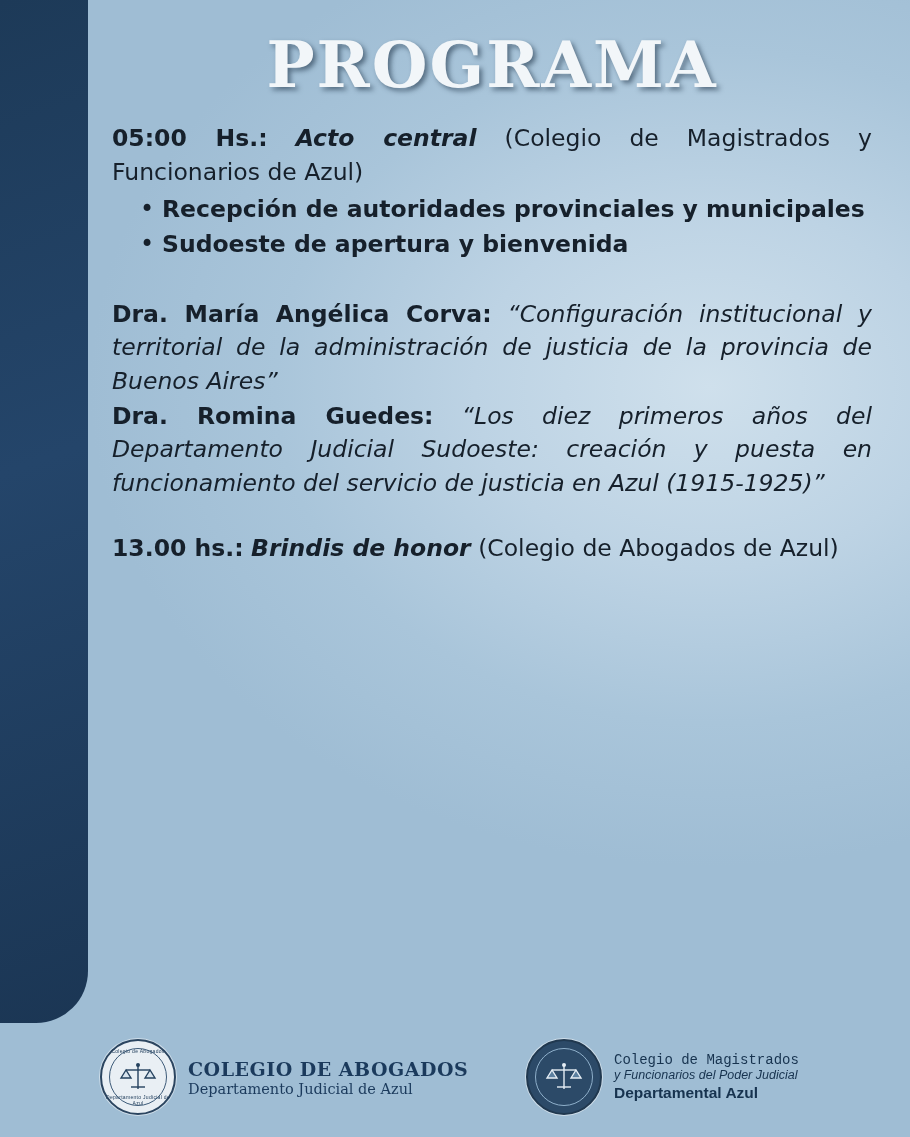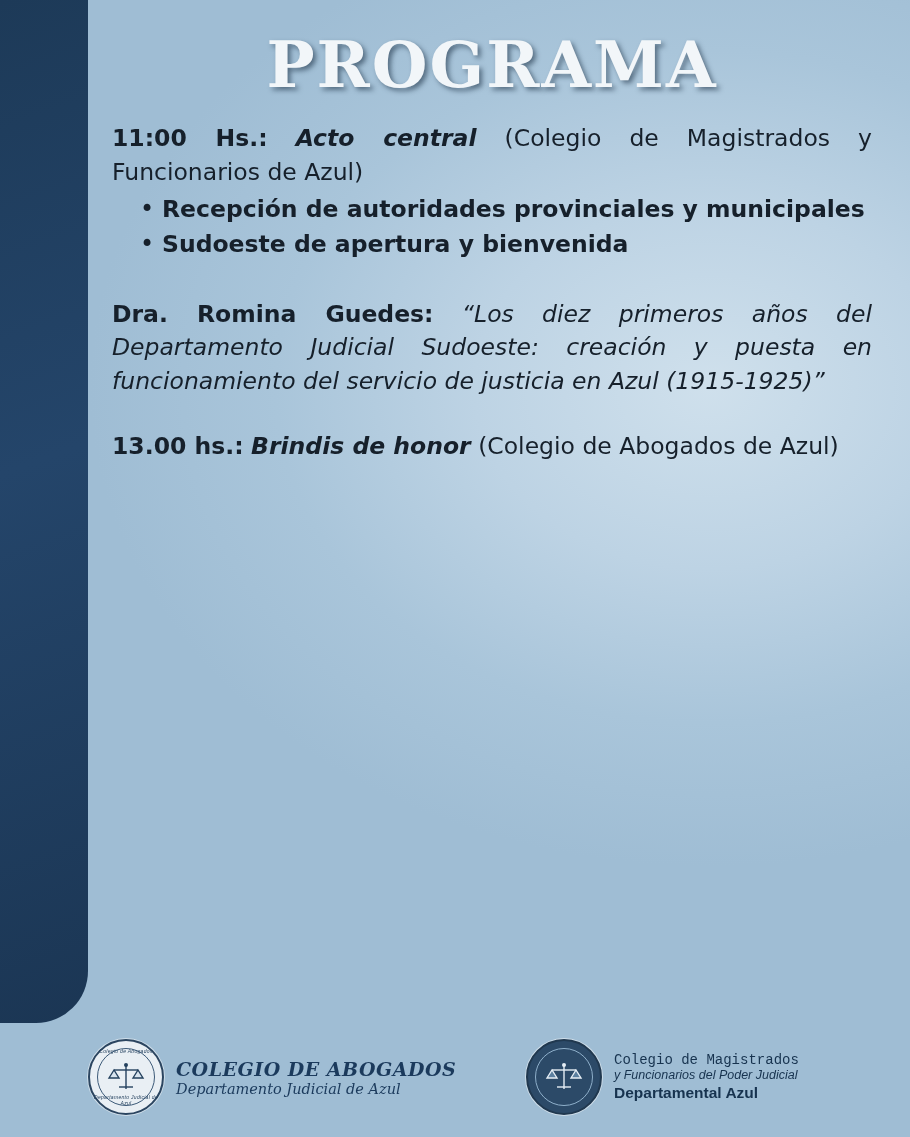--- a/index.html
+++ b/index.html
@@ -95,21 +95,21 @@
     left: 0;
     bottom: 16px;
     width: 910px;
     height: 96px;
   }
   .logo-group {
     position: absolute;
     display: flex;
     align-items: center;
   }
-  .logo-abogados { left: 88px; top: 14px; font-style: italic; }
+  .logo-abogados { left: 100px; top: 14px; }
   .logo-magistrados { left: 526px; top: 14px; }
 
   .seal {
     width: 72px;
     height: 72px;
     border-radius: 50%;
     background: #e9eff4;
     border: 2px solid #2b4560;
     position: relative;
     flex: 0 0 auto;
@@ -191,36 +191,39 @@
 
   <div class="left-band"></div>
 
   <div class="content">
 
     <h1 class="title">PROGRAMA</h1>
 
     <div class="body-text">
 
       <p class="para">
-        <span class="bold">11:00 Hs.:</span>
+        <span class="bold">05:00 Hs.:</span>
         <span class="bolditalic">Acto central</span>
         <span>(Colegio de Magistrados y Funcionarios de Azul)</span>
       </p>
 
       <ul class="bullets">
         <li>
           <span class="bold">Recepción de autoridades provinciales y municipales</span><span class="italic"></span>
         </li>
         <li>
           <span class="bold">Sudoeste de apertura y bienvenida</span><span class="italic"></span>
         </li>
       </ul>
 
       <div class="gap-lg"></div>
 
+      <p class="para">
+        <span class="bold">Dra. María Angélica Corva:</span><span class="italic"> “Configuración institucional y territorial de la administración de justicia de la provincia de Buenos Aires”</span>
+      </p>
 
       <p class="para">
         <span class="bold">Dra. Romina Guedes:</span><span class="italic"> “Los diez primeros años del Departamento Judicial Sudoeste: creación y puesta en funcionamiento del servicio de justicia en Azul (1915-1925)”</span>
       </p>
 
 
       <div class="gap-md"></div>
 
       <p class="para">
         <span class="bold">13.00 hs.:</span>

